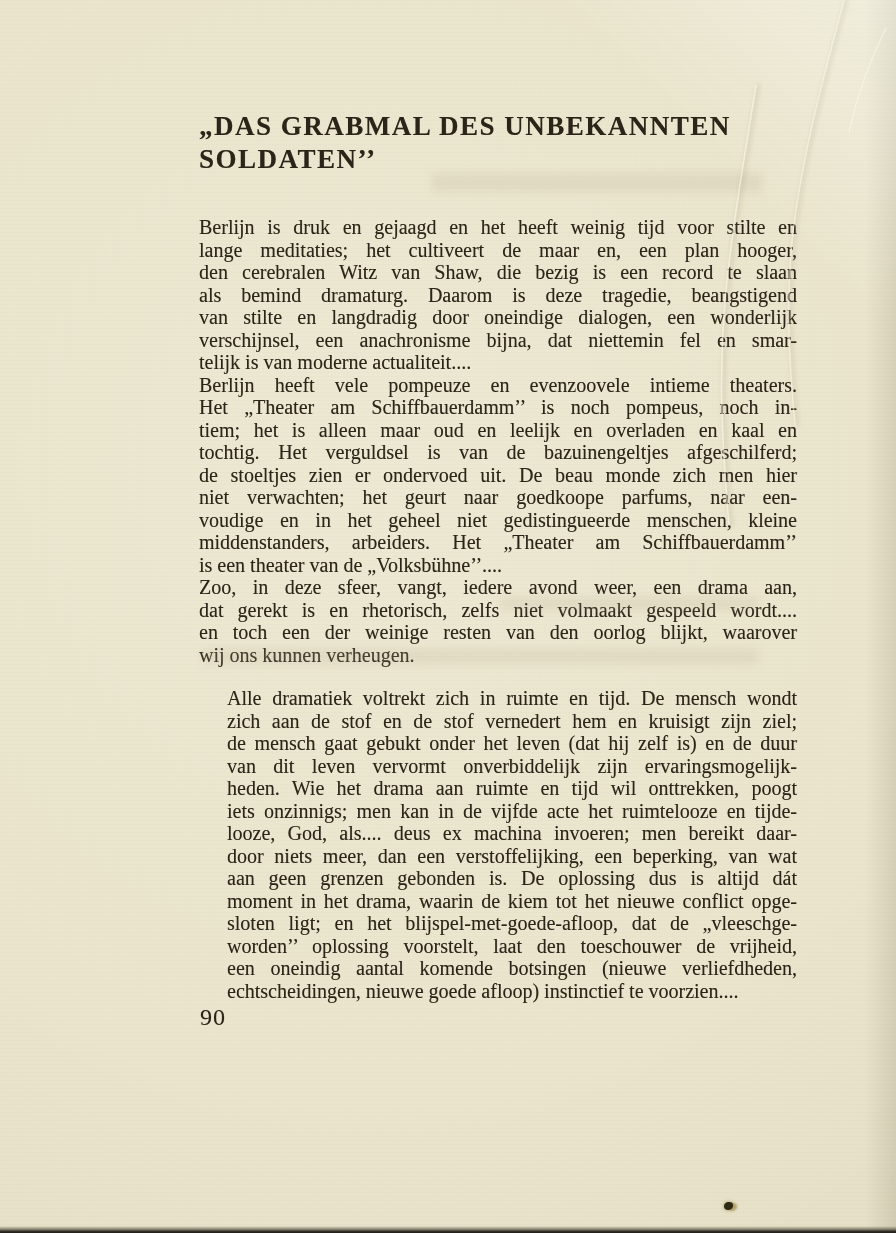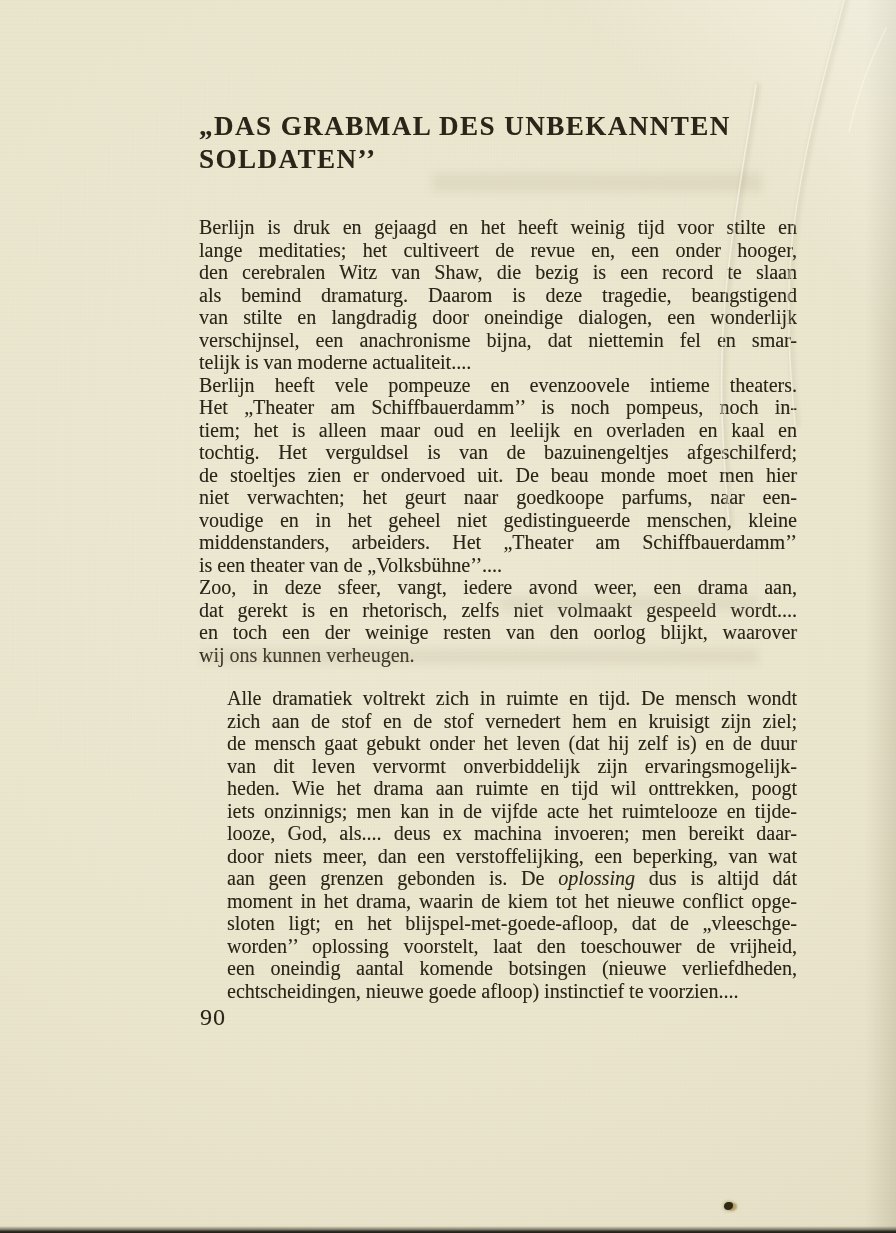--- a/index.html
+++ b/index.html
@@ -25,21 +25,21 @@
   .title .title-line { display: block; }
   .text-column {
     position: absolute; left: 199px; top: 216px; width: 598px;
     font-size: 20px; line-height: 22.5px;
     text-shadow: 0.3px 0.3px 0 rgba(43,36,24,0.30);
   }
   .paragraph { margin: 0; }
   .paragraph.gap { margin-top: 21px; margin-left: 28px; }
   .line { height: 22.5px; text-align: justify; text-align-last: justify; }
   .line.last { text-align-last: left; }
-  .em { font-style: italic; }
+  .em { }
   .page-number {
     position: absolute; left: 200px; top: 1004px;
     font-size: 24px; letter-spacing: 1px;
     text-shadow: 0.3px 0.3px 0 rgba(43,36,24,0.30);
   }
   .crease { position: absolute; left: 0; top: 0; width: 896px; height: 1233px; pointer-events: none; }
   .ghost-bar {
     position: absolute; background: rgba(185,178,148,0.22);
     filter: blur(4px); border-radius: 4px; pointer-events: none;
   }
@@ -62,33 +62,33 @@
 <div class="page">
 
   <h1 class="title">
     <span class="title-line">„DAS GRABMAL DES UNBEKANNTEN</span>
     <span class="title-line">SOLDATEN’’</span>
   </h1>
 
   <div class="text-column" id="text-column">
       <div class="paragraph">
         <div class="line"><span>Berlijn is druk en gejaagd en het heeft weinig tijd voor stilte en</span></div>
-        <div class="line"><span>lange meditaties; het cultiveert de revue en, een onder hooger,</span></div>
+        <div class="line"><span>lange meditaties; het cultiveert de maar en, een plan hooger,</span></div>
         <div class="line"><span>den cerebralen Witz van Shaw, die bezig is een record te slaan</span></div>
         <div class="line"><span>als bemind dramaturg. Daarom is deze tragedie, beangstigend</span></div>
         <div class="line"><span>van stilte en langdradig door oneindige dialogen, een wonderlijk</span></div>
         <div class="line"><span>verschijnsel, een anachronisme bijna, dat niettemin fel en smar-</span></div>
         <div class="line last"><span>telijk is van moderne actualiteit....</span></div>
       </div>
       <div class="paragraph">
         <div class="line"><span>Berlijn heeft vele pompeuze en evenzoovele intieme theaters.</span></div>
         <div class="line"><span>Het „Theater am Schiffbauerdamm’’ is noch pompeus, noch in-</span></div>
         <div class="line"><span>tiem; het is alleen maar oud en leelijk en overladen en kaal en</span></div>
         <div class="line"><span>tochtig. Het verguldsel is van de bazuinengeltjes afgeschilferd;</span></div>
-        <div class="line"><span>de stoeltjes zien er ondervoed uit. De beau monde moet men hier</span></div>
+        <div class="line"><span>de stoeltjes zien er ondervoed uit. De beau monde zich men hier</span></div>
         <div class="line"><span>niet verwachten; het geurt naar goedkoope parfums, naar een-</span></div>
         <div class="line"><span>voudige en in het geheel niet gedistingueerde menschen, kleine</span></div>
         <div class="line"><span>middenstanders, arbeiders. Het „Theater am Schiffbauerdamm’’</span></div>
         <div class="line last"><span>is een theater van de „Volksbühne’’....</span></div>
       </div>
       <div class="paragraph">
         <div class="line"><span>Zoo, in deze sfeer, vangt, iedere avond weer, een drama aan,</span></div>
         <div class="line"><span>dat gerekt is en rhetorisch, zelfs niet volmaakt gespeeld wordt....</span></div>
         <div class="line"><span>en toch een der weinige resten van den oorlog blijkt, waarover</span></div>
         <div class="line last"><span>wij ons kunnen verheugen.</span></div>

